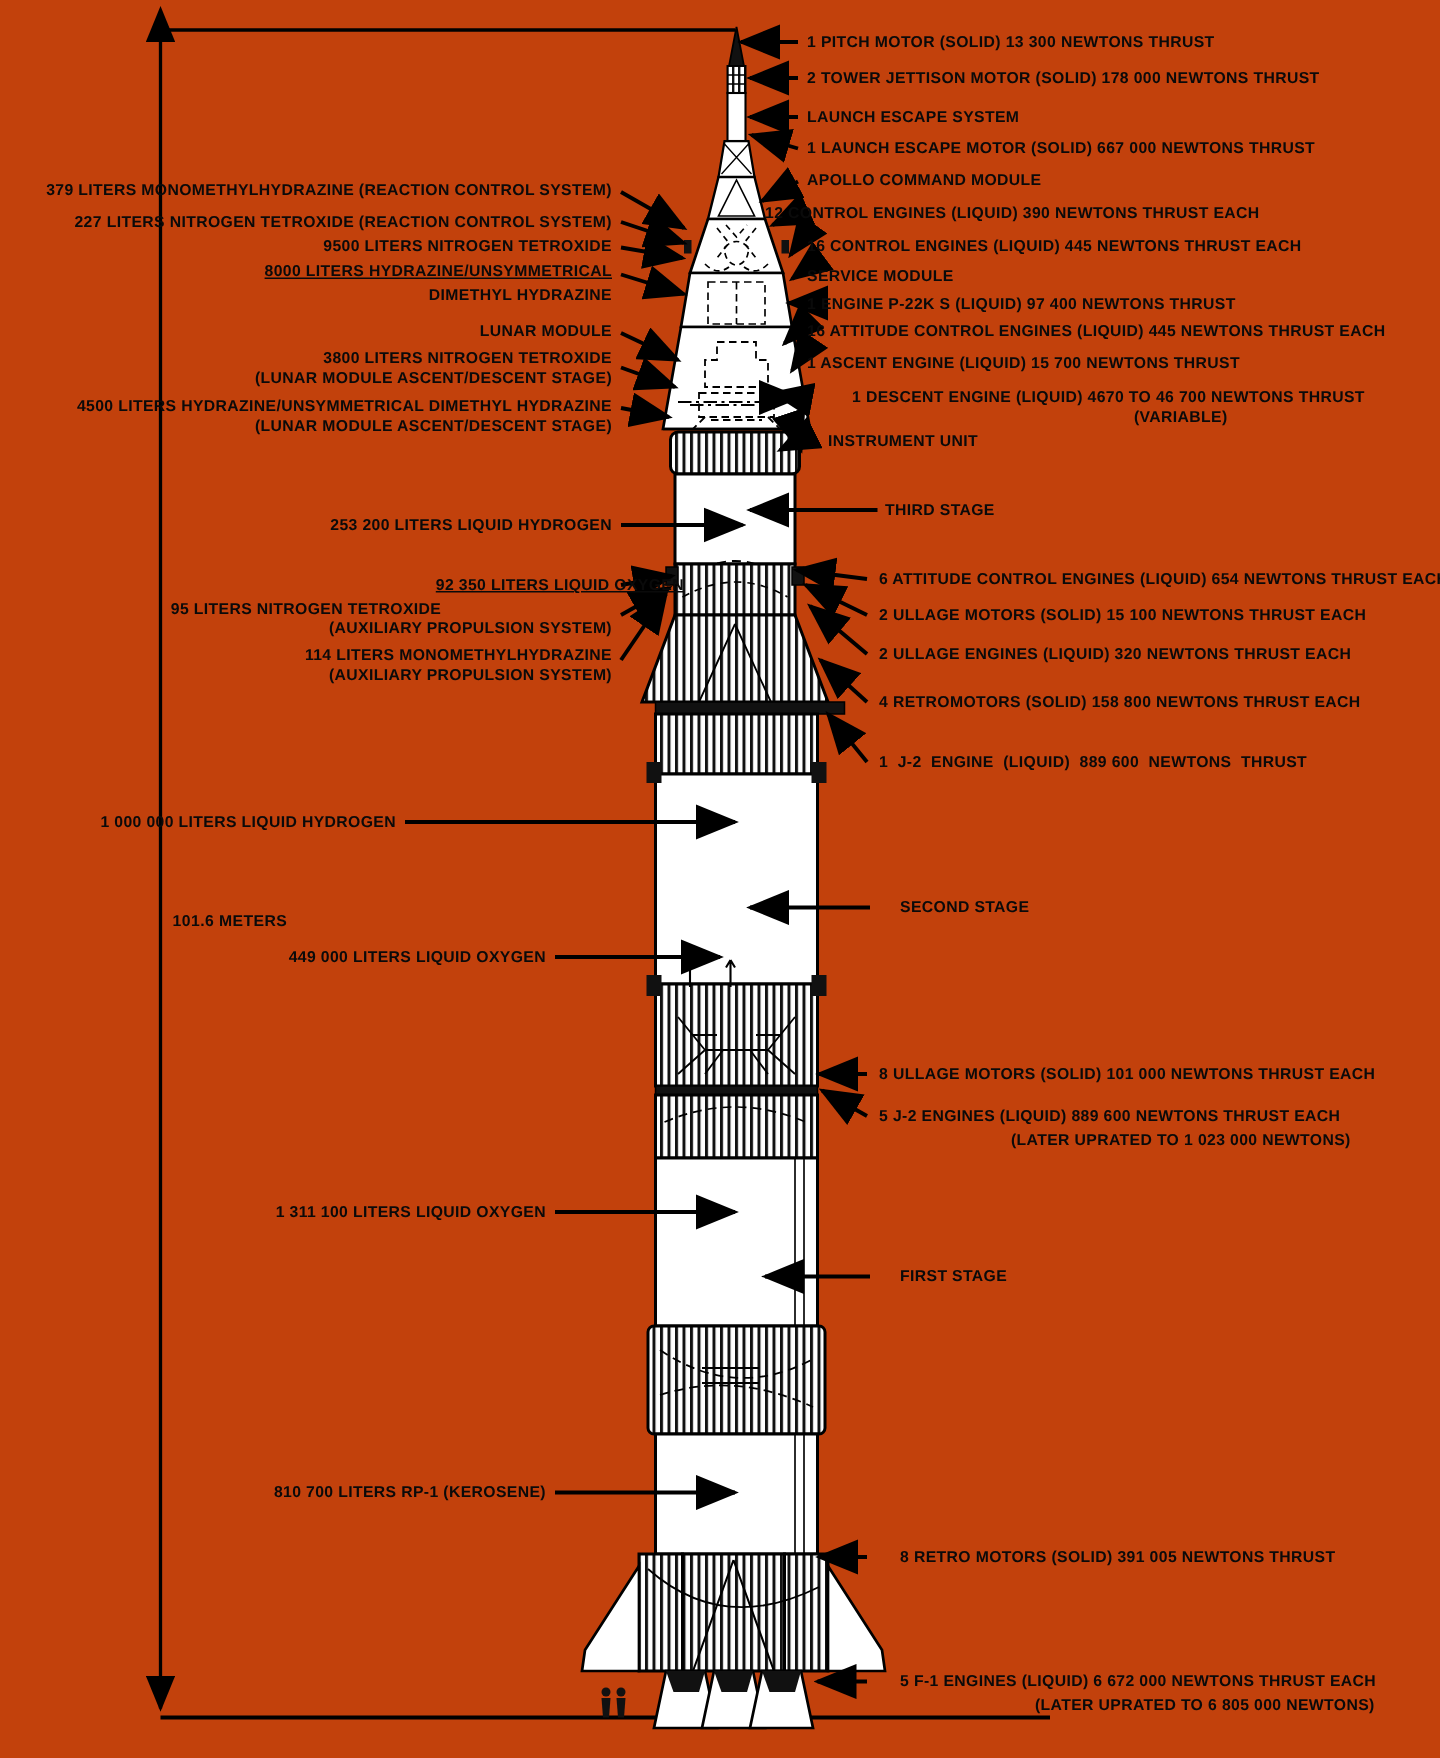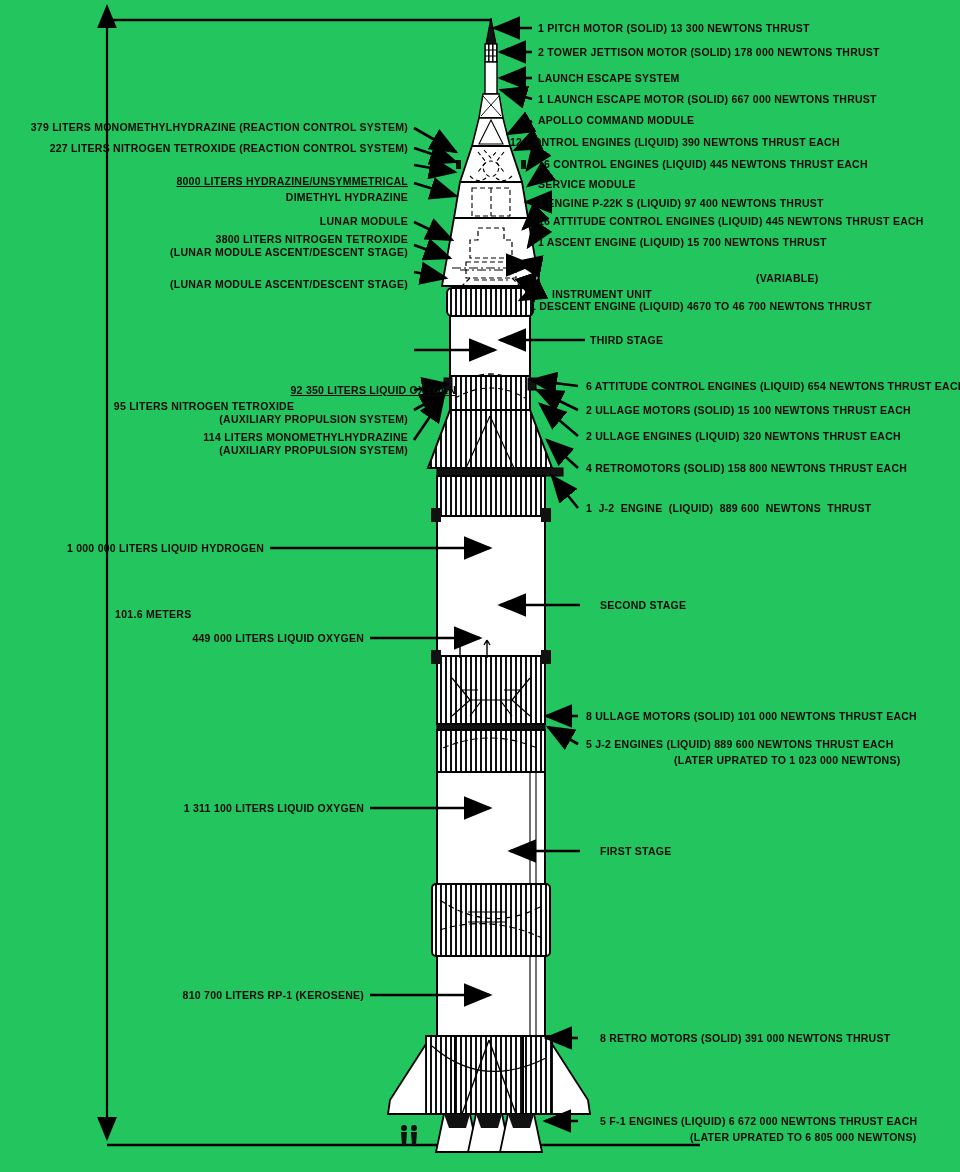--- a/index.html
+++ b/index.html
@@ -5,21 +5,21 @@
 <style>
   html,body{margin:0;padding:0;background:#ffffff;}
   body{
     font-family:"Liberation Sans", sans-serif;
     -webkit-font-smoothing:antialiased;
   }
   #diagram{
     position:relative;
     width:960px;
     height:1172px;
-    background:#22c55e;
+    background:#c2410c;
     overflow:hidden;
   }
   #art{position:absolute;left:0;top:0;width:960px;height:1172px;}
 
   .lbl{
     position:absolute;
     font-size:10.5px;
     font-weight:bold;
     letter-spacing:0.25px;
     color:#0a0a0a;
@@ -283,46 +283,49 @@
   <div class="lbl l" style="left:538px; top:46px;">2 TOWER JETTISON MOTOR (SOLID) 178 000 NEWTONS THRUST</div>
   <div class="lbl l" style="left:538px; top:72px;">LAUNCH ESCAPE SYSTEM</div>
   <div class="lbl l" style="left:538px; top:93px;">1 LAUNCH ESCAPE MOTOR (SOLID) 667 000 NEWTONS THRUST</div>
   <div class="lbl l" style="left:538px; top:114px;">APOLLO COMMAND MODULE</div>
   <div class="lbl l" style="left:510px; top:136px;">12 CONTROL ENGINES (LIQUID) 390 NEWTONS THRUST EACH</div>
   <div class="lbl l" style="left:538px; top:158px;">16 CONTROL ENGINES (LIQUID) 445 NEWTONS THRUST EACH</div>
   <div class="lbl l" style="left:538px; top:178px;">SERVICE MODULE</div>
   <div class="lbl l" style="left:538px; top:197px;">1 ENGINE P-22K S (LIQUID) 97 400 NEWTONS THRUST</div>
   <div class="lbl l" style="left:538px; top:215px;">16 ATTITUDE CONTROL ENGINES (LIQUID) 445 NEWTONS THRUST EACH</div>
   <div class="lbl l" style="left:538px; top:236px;">1 ASCENT ENGINE (LIQUID) 15 700 NEWTONS THRUST</div>
-  <div class="lbl l" style="left:530px; top:259px;margin-top:41px;">1 DESCENT ENGINE (LIQUID) 4670 TO 46 700 NEWTONS THRUST</div>
+  <div class="lbl l" style="left:568px; top:259px;">1 DESCENT ENGINE (LIQUID) 4670 TO 46 700 NEWTONS THRUST</div>
   <div class="lbl l" style="left:756px; top:272px;">(VARIABLE)</div>
   <div class="lbl l" style="left:552px; top:288px;">INSTRUMENT UNIT</div>
   <div class="lbl l" style="left:590px; top:334px;">THIRD STAGE</div>
   <div class="lbl l" style="left:586px; top:380px;">6 ATTITUDE CONTROL ENGINES (LIQUID) 654 NEWTONS THRUST EACH</div>
   <div class="lbl l" style="left:586px; top:404px;">2 ULLAGE MOTORS (SOLID) 15 100 NEWTONS THRUST EACH</div>
   <div class="lbl l" style="left:586px; top:430px;">2 ULLAGE ENGINES (LIQUID) 320 NEWTONS THRUST EACH</div>
   <div class="lbl l" style="left:586px; top:462px;">4 RETROMOTORS (SOLID) 158 800 NEWTONS THRUST EACH</div>
   <div class="lbl l" style="left:586px; top:502px;">1  J-2  ENGINE  (LIQUID)  889 600  NEWTONS  THRUST</div>
   <div class="lbl l" style="left:600px; top:599px;">SECOND STAGE</div>
   <div class="lbl l" style="left:586px; top:710px;">8 ULLAGE MOTORS (SOLID) 101 000 NEWTONS THRUST EACH</div>
   <div class="lbl l" style="left:586px; top:738px;">5 J-2 ENGINES (LIQUID) 889 600 NEWTONS THRUST EACH</div>
   <div class="lbl l" style="left:674px; top:754px;">(LATER UPRATED TO 1 023 000 NEWTONS)</div>
   <div class="lbl l" style="left:600px; top:845px;">FIRST STAGE</div>
-  <div class="lbl l" style="left:600px; top:1032px;">8 RETRO MOTORS (SOLID) 391 000 NEWTONS THRUST</div>
+  <div class="lbl l" style="left:600px; top:1032px;">8 RETRO MOTORS (SOLID) 391 005 NEWTONS THRUST</div>
   <div class="lbl l" style="left:600px; top:1115px;">5 F-1 ENGINES (LIQUID) 6 672 000 NEWTONS THRUST EACH</div>
   <div class="lbl l" style="left:690px; top:1131px;">(LATER UPRATED TO 6 805 000 NEWTONS)</div>
 
   <div class="lbl r" style="left:0px;  top:121px; width:408px;">379 LITERS MONOMETHYLHYDRAZINE (REACTION CONTROL SYSTEM)</div>
   <div class="lbl r" style="left:0px;  top:142px; width:408px;">227 LITERS NITROGEN TETROXIDE (REACTION CONTROL SYSTEM)</div>
+  <div class="lbl r" style="left:0px;  top:158px; width:408px;">9500 LITERS NITROGEN TETROXIDE</div>
   <div class="lbl r" style="left:0px;  top:175px; width:408px;text-decoration:underline;">8000 LITERS HYDRAZINE/UNSYMMETRICAL</div>
   <div class="lbl r" style="left:0px;  top:215px; width:408px;">LUNAR MODULE</div>
   <div class="lbl r" style="left:0px;  top:191px; width:408px;">DIMETHYL HYDRAZINE</div>
   <div class="lbl r" style="left:0px;  top:233px; width:408px;">3800 LITERS NITROGEN TETROXIDE</div>
   <div class="lbl r" style="left:0px;  top:246px; width:408px;">(LUNAR MODULE ASCENT/DESCENT STAGE)</div>
+  <div class="lbl r" style="left:0px;  top:265px; width:408px;">4500 LITERS HYDRAZINE/UNSYMMETRICAL DIMETHYL HYDRAZINE</div>
   <div class="lbl r" style="left:0px;  top:278px; width:408px;">(LUNAR MODULE ASCENT/DESCENT STAGE)</div>
+  <div class="lbl r" style="left:0px;  top:344px; width:408px;">253 200 LITERS LIQUID HYDROGEN</div>
   <div class="lbl r" style="left:0px;  top:384px; width:456px;text-decoration:underline;">92 350 LITERS LIQUID OXYGEN</div>
   <div class="lbl r" style="left:0px;  top:400px; width:408px;text-align:center;">95 LITERS NITROGEN TETROXIDE</div>
   <div class="lbl r" style="left:0px;  top:413px; width:408px;">(AUXILIARY PROPULSION SYSTEM)</div>
   <div class="lbl r" style="left:0px;  top:431px; width:408px;">114 LITERS MONOMETHYLHYDRAZINE</div>
   <div class="lbl r" style="left:0px;  top:444px; width:408px;">(AUXILIARY PROPULSION SYSTEM)</div>
   <div class="lbl r" style="left:0px;  top:542px; width:264px;">1 000 000 LITERS LIQUID HYDROGEN</div>
   <div class="lbl r" style="left:0px;  top:632px; width:364px;">449 000 LITERS LIQUID OXYGEN</div>
   <div class="lbl r" style="left:0px;  top:802px; width:364px;">1 311 100 LITERS LIQUID OXYGEN</div>
   <div class="lbl r" style="left:0px;  top:989px; width:364px;">810 700 LITERS RP-1 (KEROSENE)</div>
 

